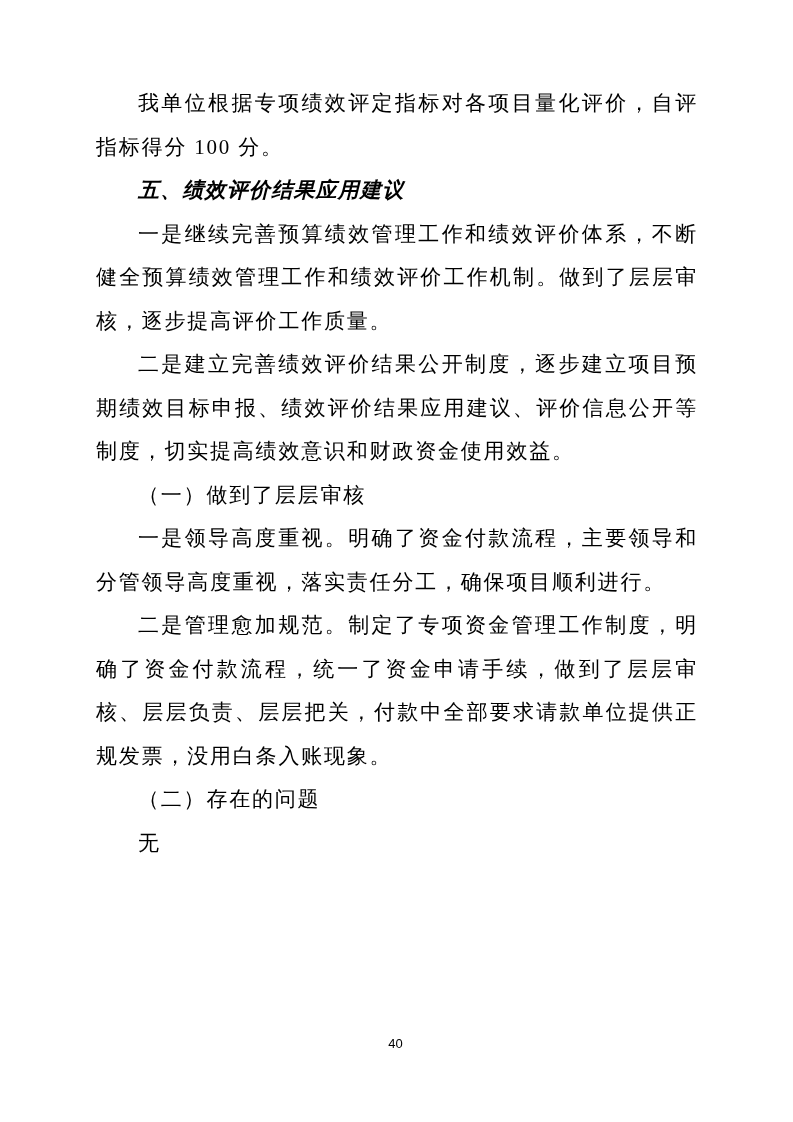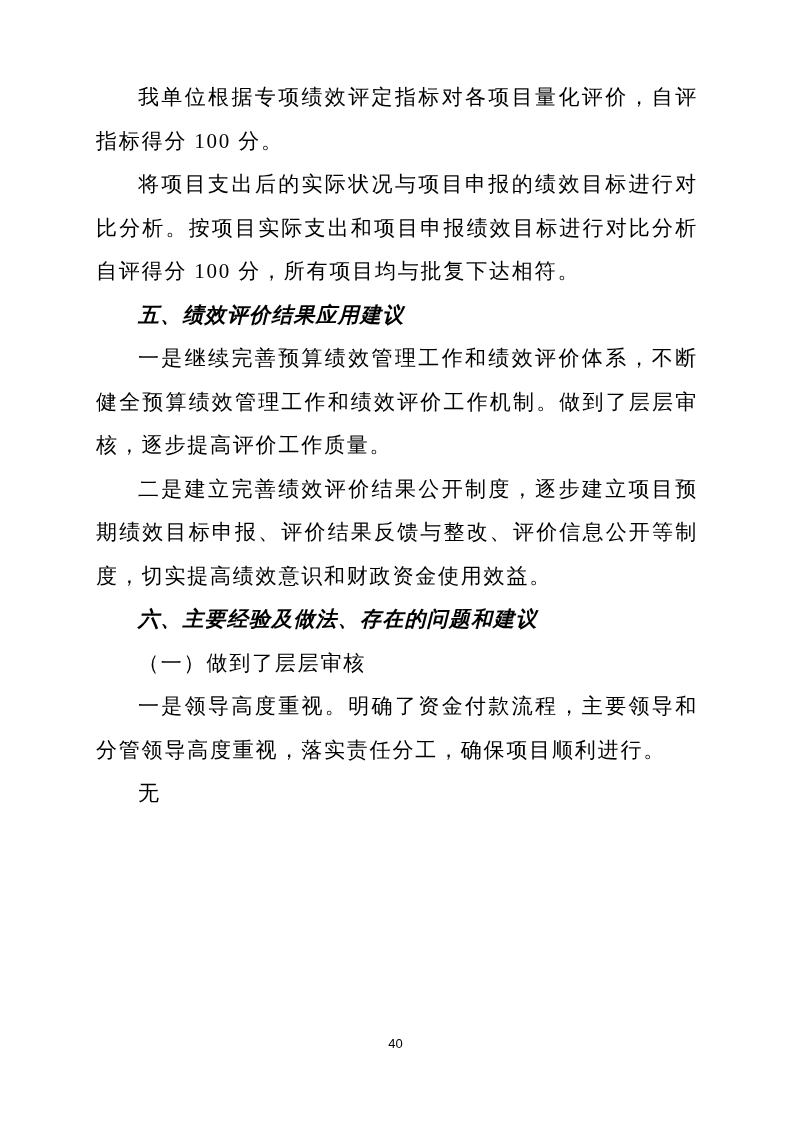--- a/index.html
+++ b/index.html
@@ -12,21 +12,21 @@
     width: 793px;
     height: 1122px;
     background: #ffffff;
     overflow: hidden;
     font-family: "Liberation Serif", serif;
     color: #000000;
   }
   .content {
     position: absolute;
     left: 96px;
-    top: 76px;
+    top: 82px;
     width: 602px;
   }
   .content p {
     margin: 0;
     font-size: 21px;
     line-height: 43.5px;
     text-indent: 2em;
     letter-spacing: 1.8px;
     text-align: justify;
     text-justify: inter-character;
@@ -48,25 +48,25 @@
     font-size: 13px;
     color: #000000;
   }
 </style>
 </head>
 <body>
 
 <div class="page">
   <div class="content">
       <p class="para">我单位根据专项绩效评定指标对各项目量化评价，自评指标得分 100 分。</p>
-      <p class="para">将项目支出后的实际状况与项目申报的绩效目标进行对比分析。按项目实际支出和项目申报绩效目标进行对比分析自评得分 100 分，所有项目均与批复下达相符。</p>
       <p class="heading">五、绩效评价结果应用建议</p>
       <p class="para">一是继续完善预算绩效管理工作和绩效评价体系，不断健全预算绩效管理工作和绩效评价工作机制。做到了层层审核，逐步提高评价工作质量。</p>
-      <p class="para">二是建立完善绩效评价结果公开制度，逐步建立项目预期绩效目标申报、评价结果反馈与整改、评价信息公开等制度，切实提高绩效意识和财政资金使用效益。</p>
-      <p class="heading">六、主要经验及做法、存在的问题和建议</p>
+      <p class="para">二是建立完善绩效评价结果公开制度，逐步建立项目预期绩效目标申报、绩效评价结果应用建议、评价信息公开等制度，切实提高绩效意识和财政资金使用效益。</p>
       <p class="para">（一）做到了层层审核</p>
       <p class="para">一是领导高度重视。明确了资金付款流程，主要领导和分管领导高度重视，落实责任分工，确保项目顺利进行。</p>
+      <p class="para">二是管理愈加规范。制定了专项资金管理工作制度，明确了资金付款流程，统一了资金申请手续，做到了层层审核、层层负责、层层把关，付款中全部要求请款单位提供正规发票，没用白条入账现象。</p>
+      <p class="para">（二）存在的问题</p>
       <p class="para">无</p>
     </div>
   <div class="footer">
     <span>40</span>
   </div>
 </div>
 
 </body></html>

